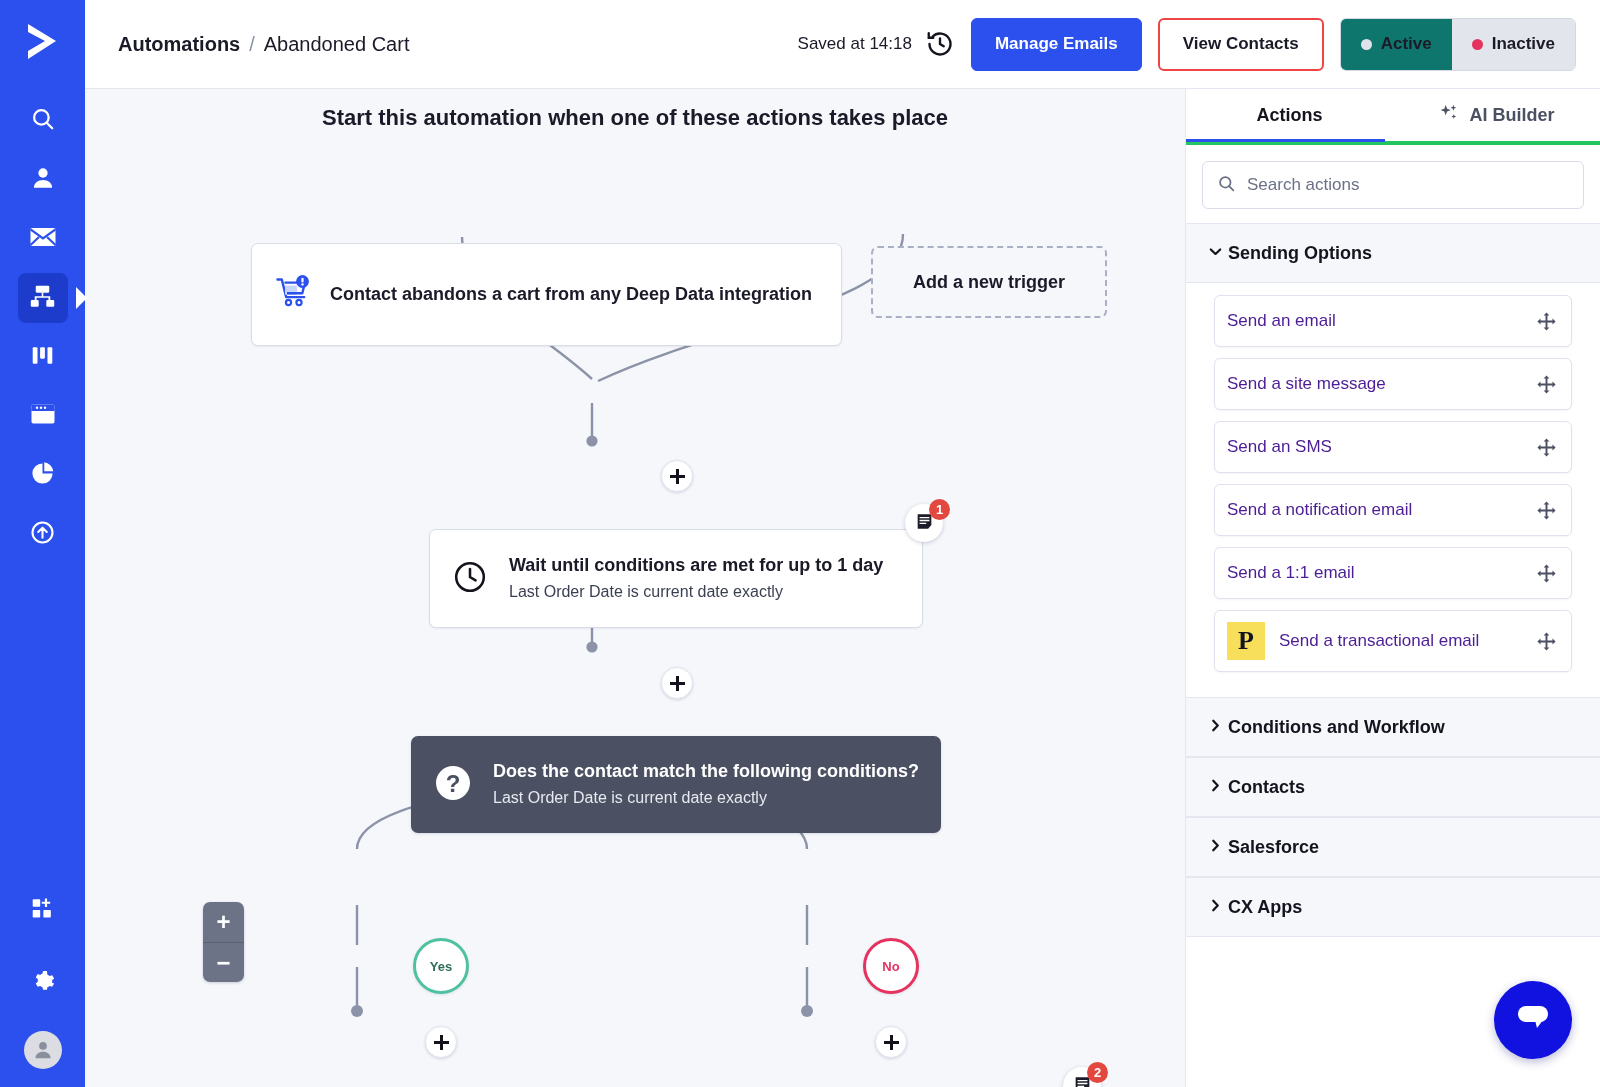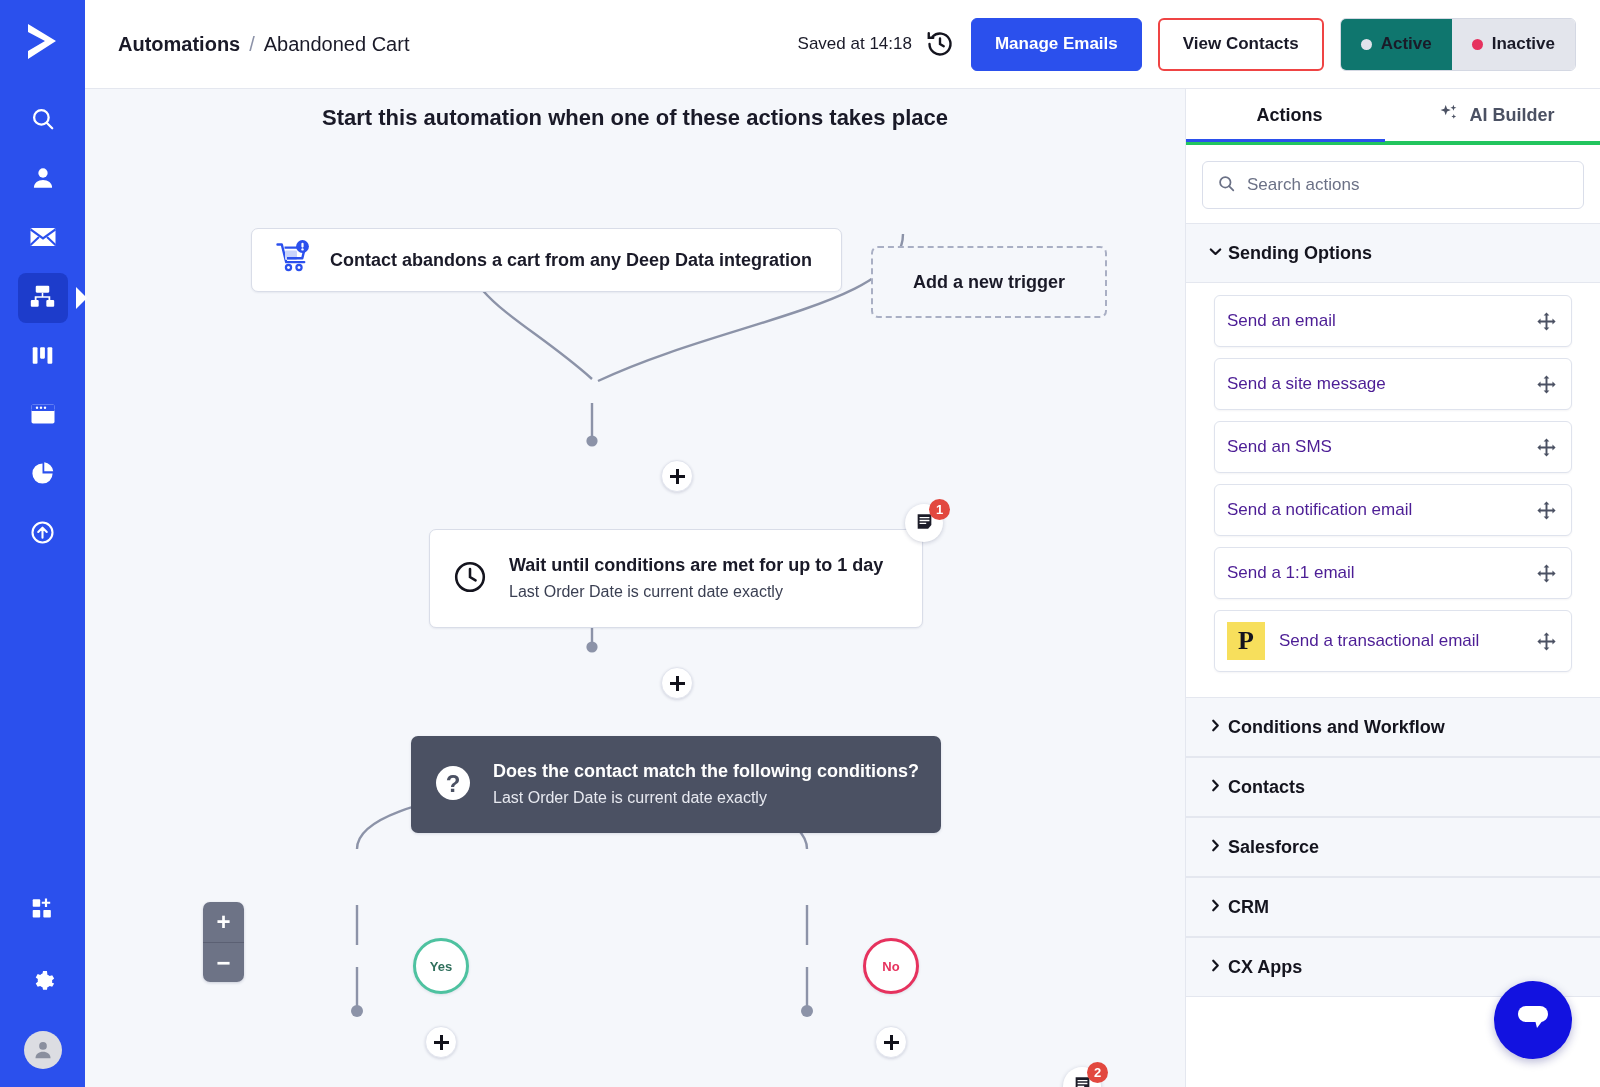--- a/index.html
+++ b/index.html
@@ -405,21 +405,21 @@
           <g fill="#8c93a8">
             <circle cx="507" cy="352" r="5.6"></circle>
             <circle cx="507" cy="456" r="5.6"></circle>
             <circle cx="507" cy="558" r="5.6"></circle>
             <circle cx="507" cy="656" r="5.6"></circle>
             <circle cx="272" cy="922" r="6"></circle>
             <circle cx="722" cy="922" r="6"></circle>
           </g>
         </svg>
 
-        <div class="node card-white" style="left:166px; top:139px; width:591px; height:64px;">
+        <div class="node card-white" style="left:166px; top:154px; width:591px; height:103px;">
           <span>
             <svg width="40" height="40" viewBox="0 0 40 40" fill="none">
               <path d="M3.5 6.5h4.3l4.4 17.6h18" stroke="#2b50ed" stroke-width="2.4" stroke-linecap="round" stroke-linejoin="round"></path>
               <rect x="11" y="12.5" width="12" height="9.5" rx="1.2" fill="#c9d4fb"></rect>
               <path d="M10.5 9.6h20.4l-2.6 10.6H13" stroke="#2b50ed" stroke-width="2.4" stroke-linejoin="round"></path>
               <circle cx="14.5" cy="29.5" r="2.6" fill="none" stroke="#2b50ed" stroke-width="2.2"></circle>
               <circle cx="25" cy="29.5" r="2.6" fill="none" stroke="#2b50ed" stroke-width="2.2"></circle>
               <circle cx="28.5" cy="8.5" r="6.4" fill="#2b50ed"></circle>
               <rect x="27.4" y="4.7" width="2.2" height="5" rx="1.1" fill="#fff"></rect>
               <circle cx="28.5" cy="11.4" r="1.2" fill="#fff"></circle>
@@ -611,28 +611,20 @@
                 </svg>
             </span>
             <span>Salesforce</span>
           </div>
           <div class="group-header">
             <span>
               <svg width="15" height="15" viewBox="0 0 16 16" fill="none" stroke="#14141e" stroke-width="2.4" stroke-linecap="round" stroke-linejoin="round">
                   <path d="M5.6 3 10.4 8 5.6 13"></path>
                 </svg>
             </span>
-            <span>CRM</span>
-          </div>
-          <div class="group-header">
-            <span>
-              <svg width="15" height="15" viewBox="0 0 16 16" fill="none" stroke="#14141e" stroke-width="2.4" stroke-linecap="round" stroke-linejoin="round">
-                  <path d="M5.6 3 10.4 8 5.6 13"></path>
-                </svg>
-            </span>
             <span>CX Apps</span>
           </div>
         </div>
 
         <div class="chat-fab">
           <span>
             <svg width="40" height="36" viewBox="0 0 40 36" fill="#fff">
                 <rect x="5" y="6" width="30" height="16" rx="8"></rect>
                 <path d="M22 20 L30 20 L24 28 Z"></path>
               </svg>

